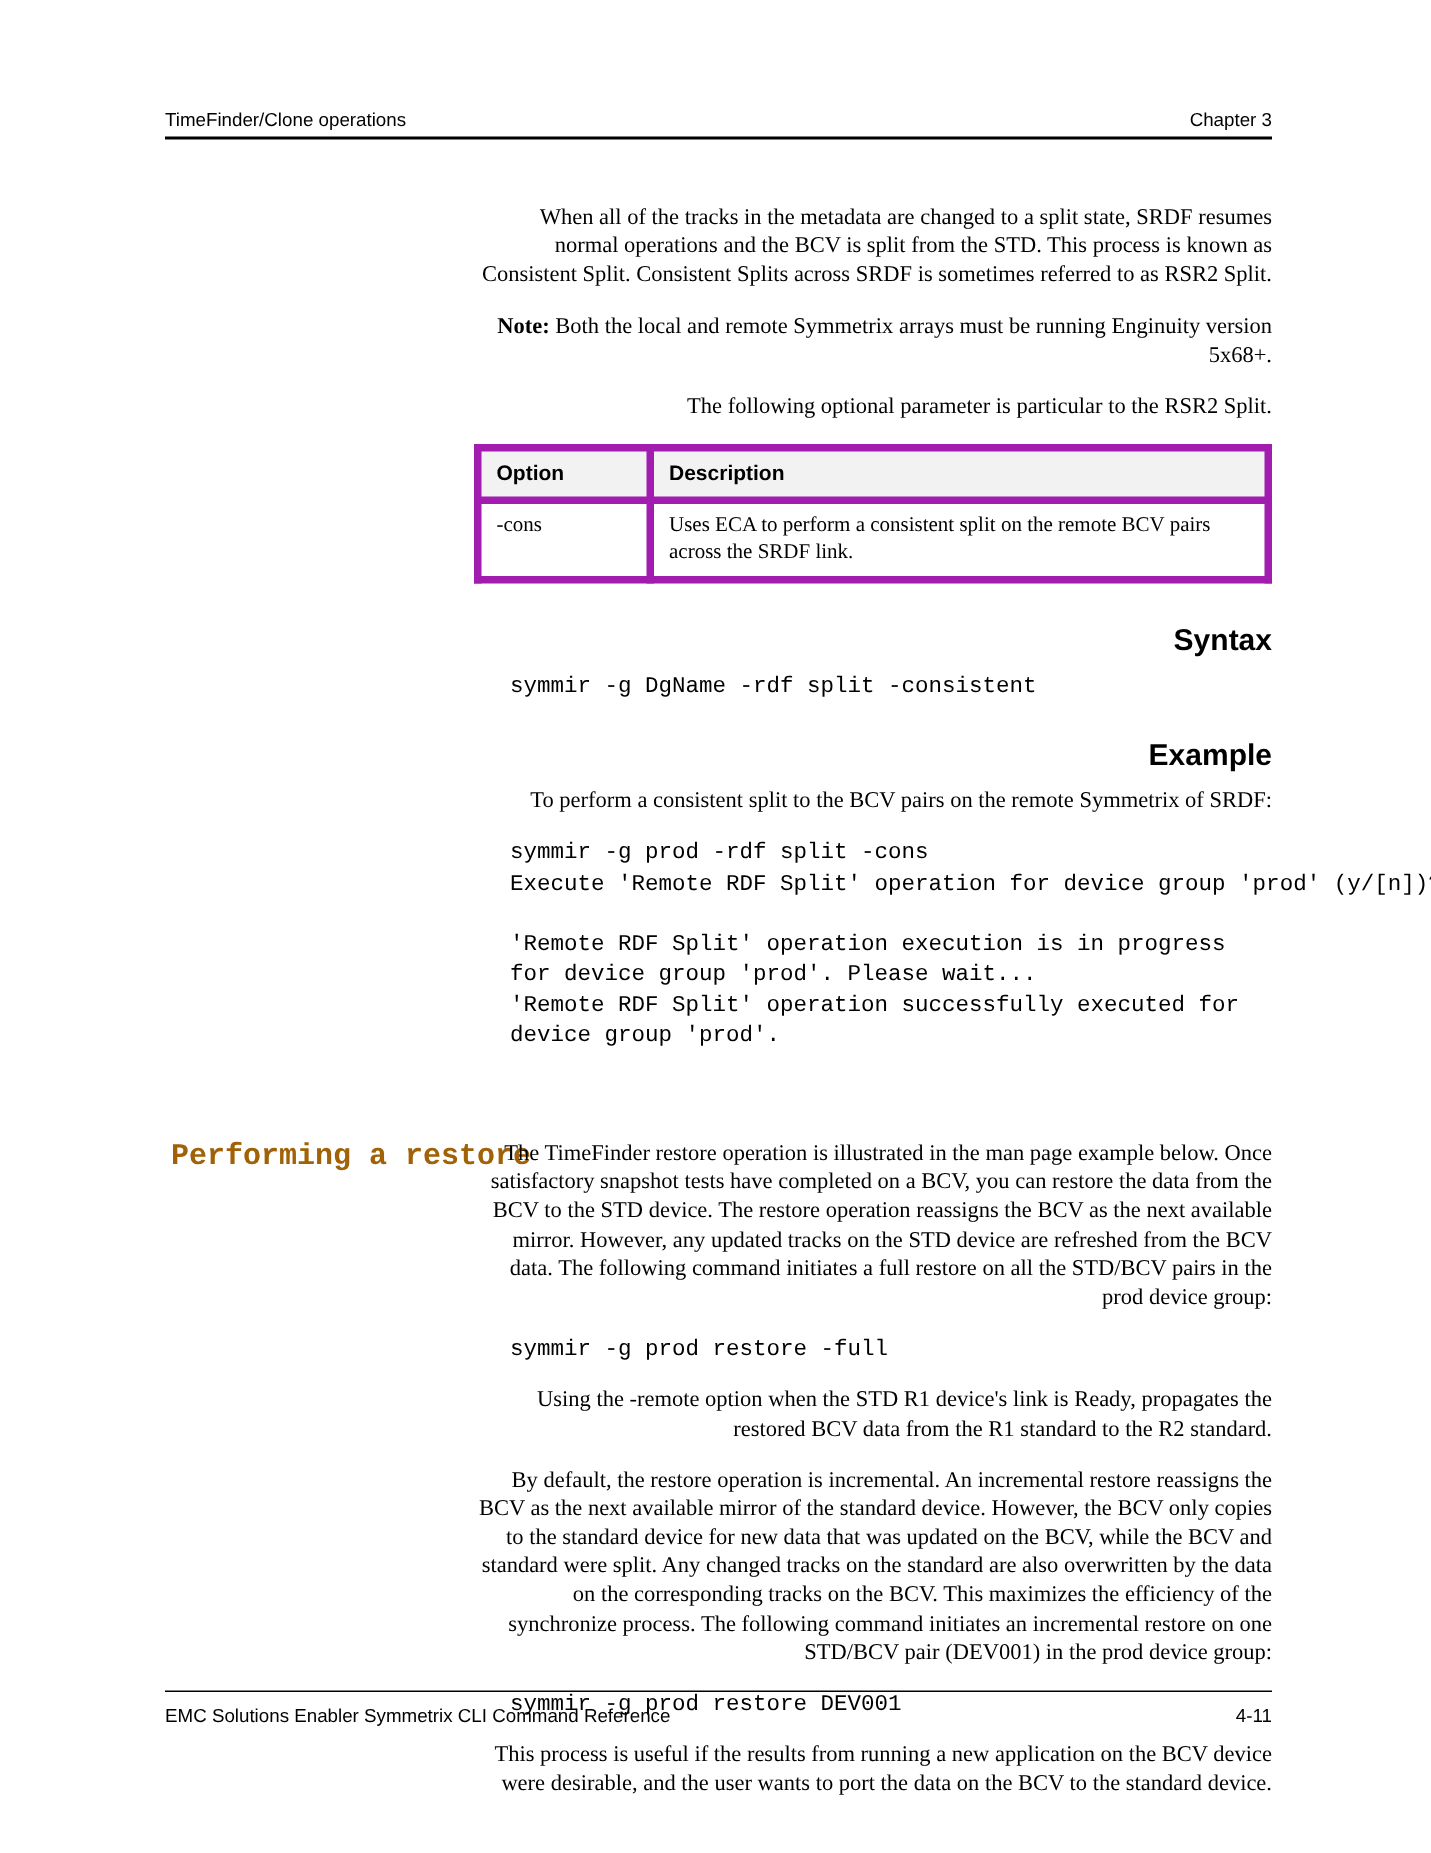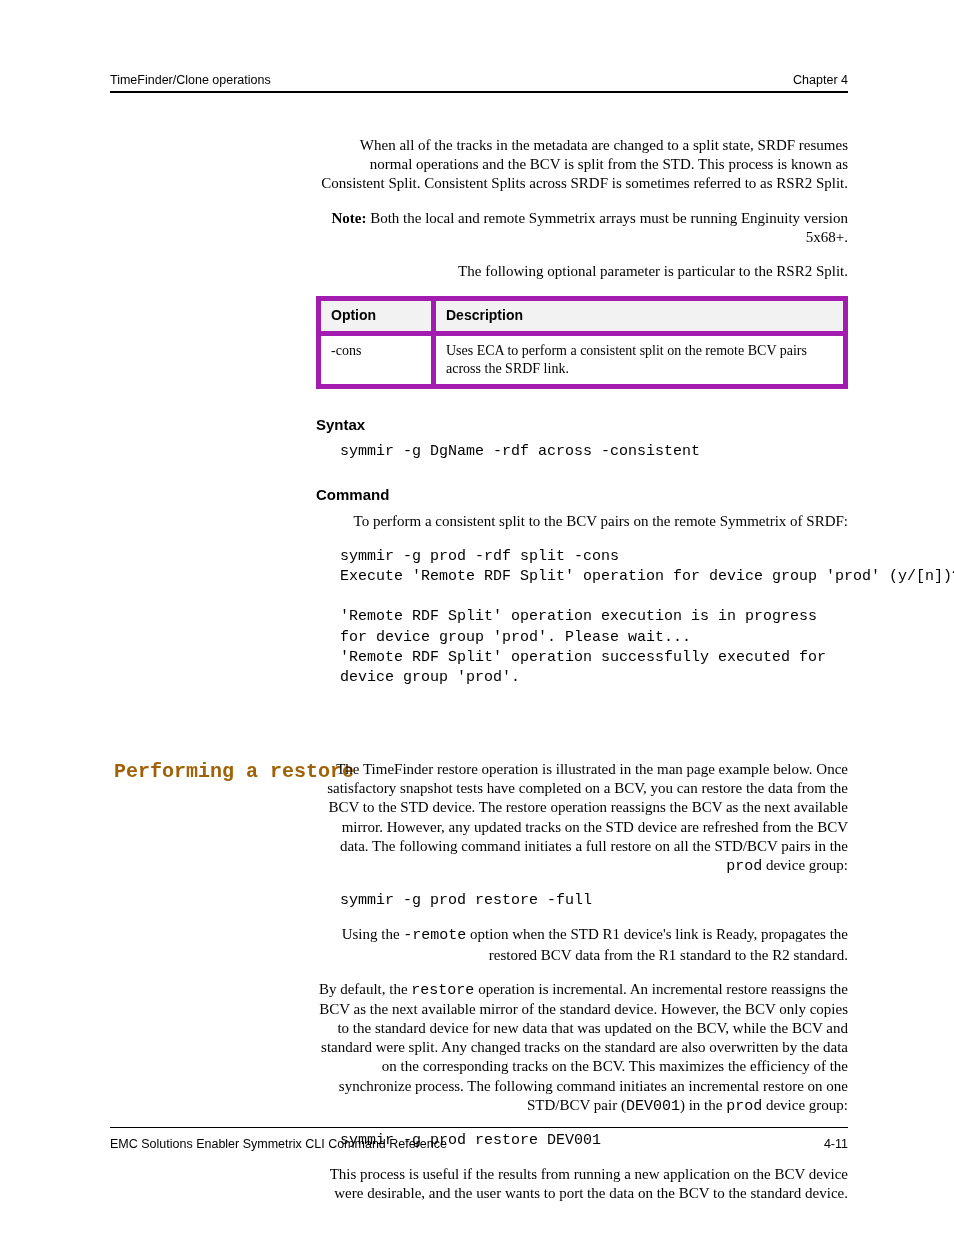--- a/index.html
+++ b/index.html
@@ -43,29 +43,30 @@
     font-size: 15px;
     line-height: 1.28;
   }
   .para {
     margin: 0 0 15px 0;
     text-align: right;
   }
   .syntax-label, .example-label {
     font-family: Arial, Helvetica, sans-serif;
     font-weight: bold;
-    font-size: 15px;
+    font-size: 20px;
     margin: 10px 0 8px 0;
+    text-align: right;
   }
   .mono {
     font-family: "Courier New", Courier, monospace;
     font-size: 15px;
   }
   .mono-inline {
-    font-family: Liberation Mono, monospace;
+    font-family: Liberation Serif, serif;
   }
   .syntax-line {
     margin: 0 0 24px 0;
     padding-left: 24px;
   }
   .example-block {
     margin: 0 0 24px 0;
     padding-left: 24px;
     line-height: 1.35;
     white-space: pre;
@@ -130,21 +131,21 @@
   }
 </style>
 </head>
 <body>
 
 <div class="page">
 
   <div class="header">
     <div class="header-line">
       <span>TimeFinder/Clone operations</span>
-      <span>Chapter 4</span>
+      <span>Chapter 3</span>
     </div>
     <hr class="header-rule">
   </div>
 
   <div class="body">
     <p class="para">When all of the tracks in the metadata are changed to a split state, SRDF resumes normal operations and the BCV is split from the STD. This process is known as Consistent Split. Consistent Splits across SRDF is sometimes referred to as RSR2 Split.</p>
 
     <p class="para">
       <b><span>Note:</span></b><span> Both the local and remote Symmetrix arrays must be running Enginuity version 5x68+.</span>
     </p>
@@ -160,23 +161,23 @@
       </thead>
       <tbody>
         <tr>
           <td class="mono">-cons</td>
           <td>Uses ECA to perform a consistent split on the remote BCV pairs across the SRDF link.</td>
         </tr>
       </tbody>
     </table>
 
     <div class="syntax-label">Syntax</div>
-    <div class="syntax-line mono">symmir -g DgName -rdf across -consistent</div>
-
-    <div class="example-label">Command</div>
+    <div class="syntax-line mono">symmir -g DgName -rdf split -consistent</div>
+
+    <div class="example-label">Example</div>
     <p class="para">To perform a consistent split to the BCV pairs on the remote Symmetrix of SRDF:</p>
     <div class="example-block mono">symmir -g prod -rdf split -cons
 Execute 'Remote RDF Split' operation for device group 'prod' (y/[n])?  y
 
 'Remote RDF Split' operation execution is in progress
 for device group 'prod'. Please wait...
 'Remote RDF Split' operation successfully executed for
 device group 'prod'.</div>
   </div>
 

